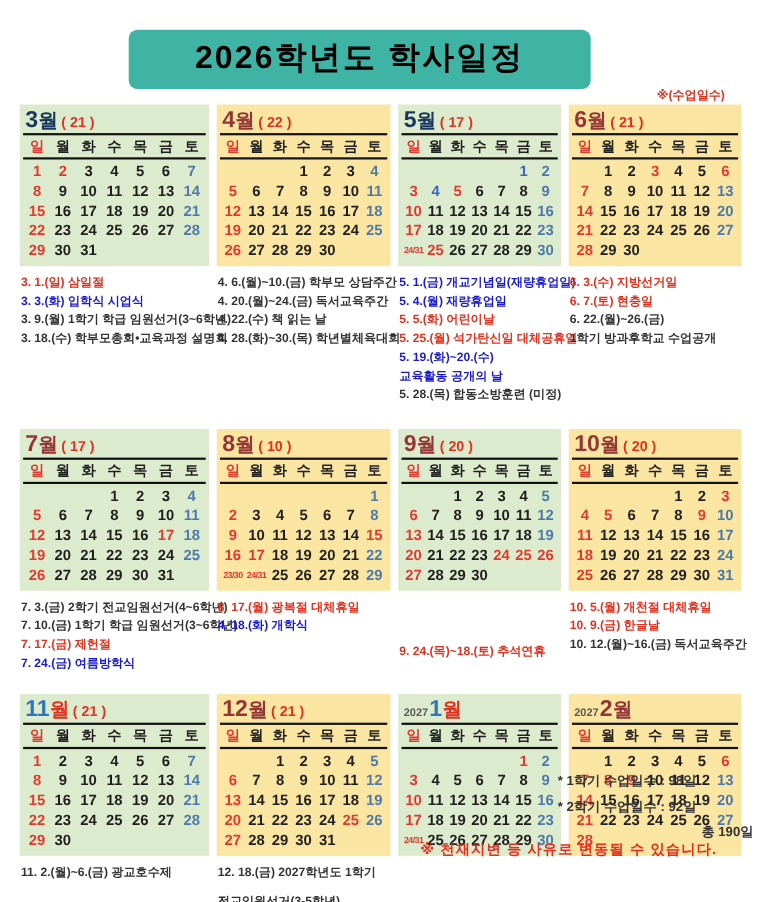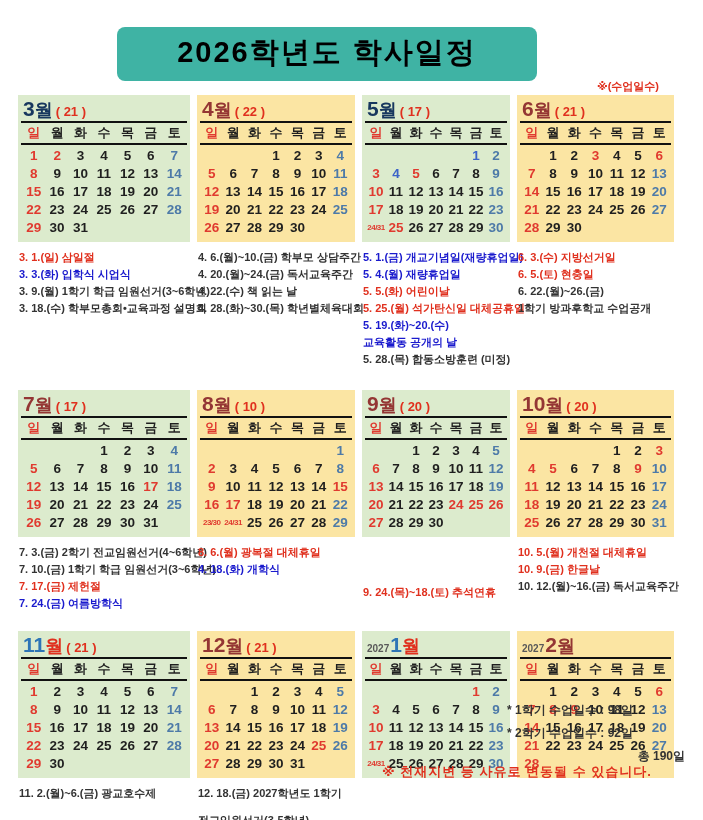--- a/index.html
+++ b/index.html
@@ -287,21 +287,21 @@
             <span class="day" style="color: rgb(31, 31, 31);">29</span>
             <span class="day" style="color: rgb(31, 31, 31);">30</span>
             <span class="day"></span>
             <span class="day"></span>
             <span class="day"></span>
             <span class="day"></span>
           </div>
         </div>
         <div class="notes">
           <div class="note-line" style="color: rgb(224, 48, 30);">6.  3.(수)  지방선거일</div>
-          <div class="note-line" style="color: rgb(224, 48, 30);">6.  5.(토)  현충일</div>
+          <div class="note-line" style="color: rgb(224, 48, 30);">6.  7.(토)  현충일</div>
           <div class="note-line" style="color: rgb(51, 51, 51);">6.  22.(월)~26.(금)</div>
           <div class="note-line" style="color: rgb(51, 51, 51);">1학기  방과후학교  수업공개</div>
         </div>
       </div>
       <div class="month-cell row1">
         <div class="cal-box green">
           <div class="cal-head">
             <span class="mnum" style="color: rgb(148, 54, 52);">7</span>
             <span class="msuf" style="color: rgb(148, 54, 52);">월</span>
             <span class="mcount">( 17 )</span>
@@ -408,21 +408,21 @@
             <span class="day sm" style="color: rgb(224, 58, 47);">23/30</span>
             <span class="day sm" style="color: rgb(224, 58, 47);">24/31</span>
             <span class="day" style="color: rgb(31, 31, 31);">25</span>
             <span class="day" style="color: rgb(31, 31, 31);">26</span>
             <span class="day" style="color: rgb(31, 31, 31);">27</span>
             <span class="day" style="color: rgb(31, 31, 31);">28</span>
             <span class="day" style="color: rgb(77, 122, 168);">29</span>
           </div>
         </div>
         <div class="notes">
-          <div class="note-line" style="color: rgb(224, 48, 30);">8.  6.(월)  광복절 대체휴일</div>
+          <div class="note-line" style="color: rgb(224, 48, 30);">8.  17.(월)  광복절 대체휴일</div>
           <div class="note-line" style="color: rgb(26, 26, 205);">4.  18.(화)  개학식</div>
         </div>
       </div>
       <div class="month-cell row1">
         <div class="cal-box green">
           <div class="cal-head">
             <span class="mnum" style="color: rgb(148, 54, 52);">9</span>
             <span class="msuf" style="color: rgb(148, 54, 52);">월</span>
             <span class="mcount">( 20 )</span>
           </div>

